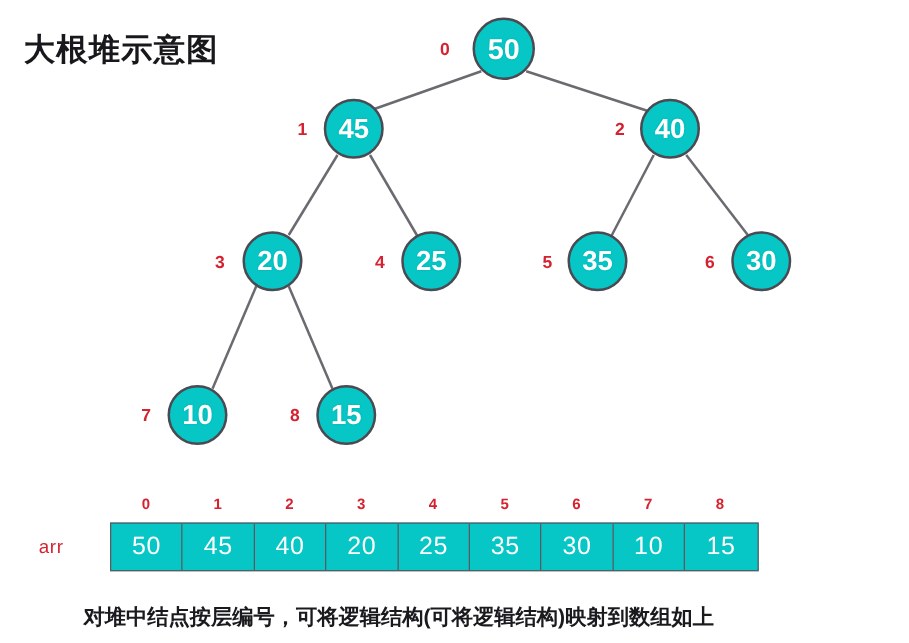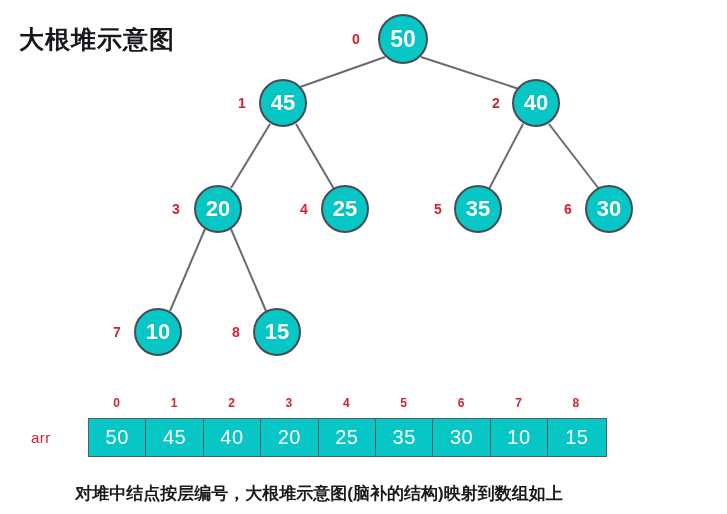--- a/index.html
+++ b/index.html
@@ -189,15 +189,15 @@
       <div class="cell">45</div>
       <div class="cell">40</div>
       <div class="cell">20</div>
       <div class="cell">25</div>
       <div class="cell">35</div>
       <div class="cell">30</div>
       <div class="cell">10</div>
       <div class="cell">15</div>
     </div>
 
-  <div id="caption">对堆中结点按层编号，大根堆示意图(脑补的结构)映射到数组如上</div>
+  <div id="caption">对堆中结点按层编号，可将逻辑结构(可将逻辑结构)映射到数组如上</div>
 
 </div>
 
 </body></html>

